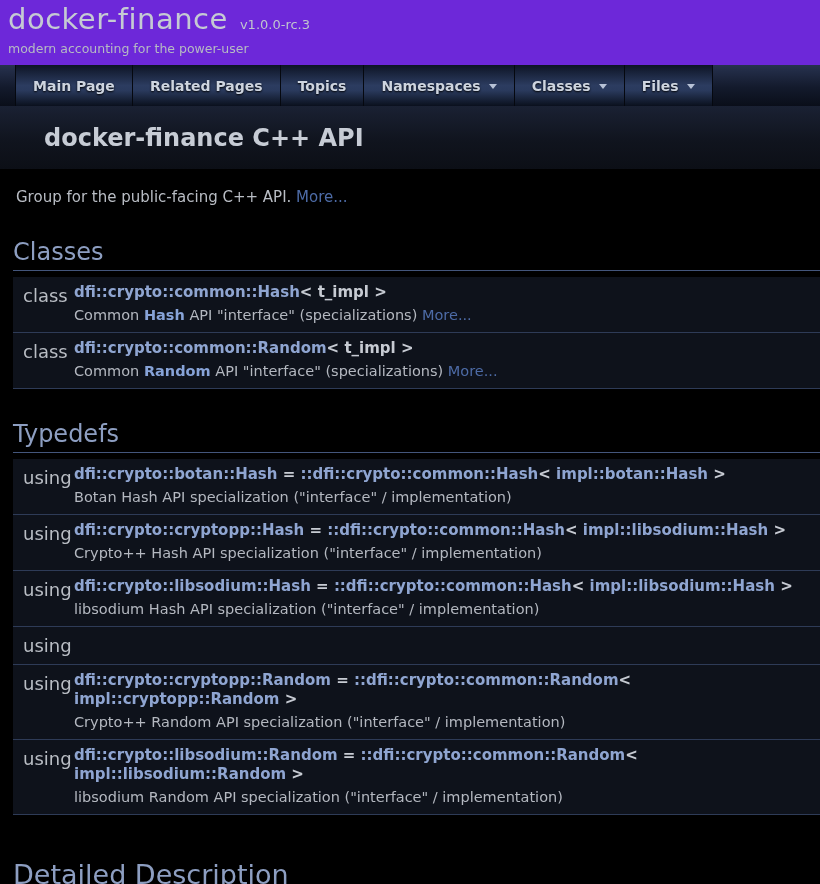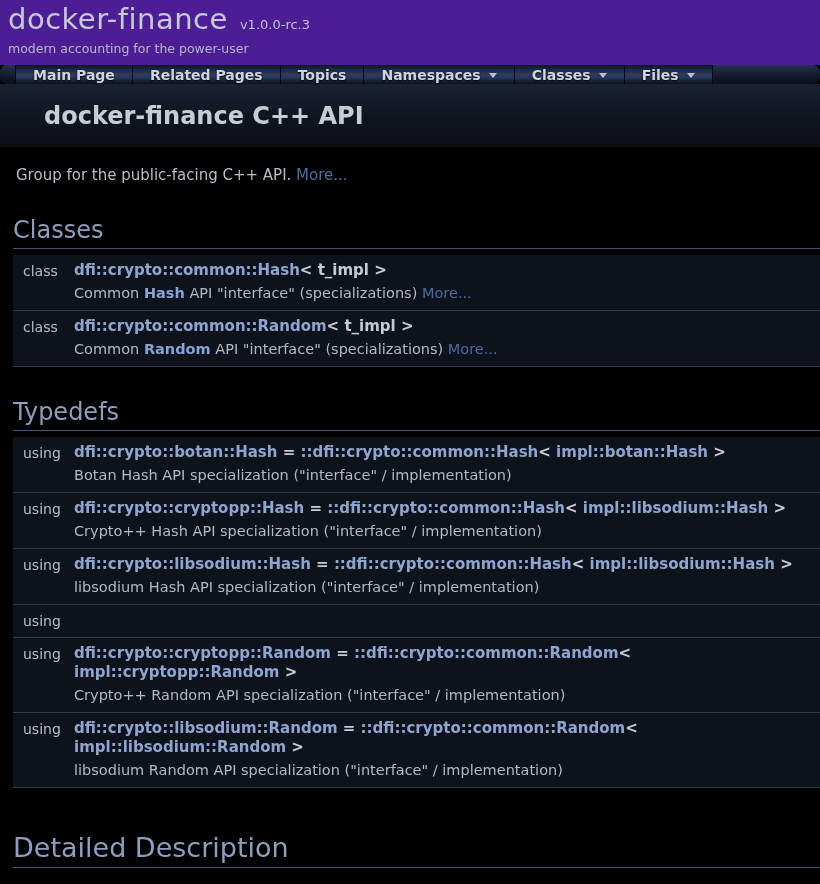--- a/index.html
+++ b/index.html
@@ -1,27 +1,27 @@
 <!DOCTYPE html>
 <html><head>
 <meta charset="utf-8">
 <style>
   * { margin:0; padding:0; box-sizing:border-box; }
   html,body { width:820px; height:884px; overflow:hidden; background:#000; }
   body { font-family:"DejaVu Sans","Liberation Sans",sans-serif; color:#b9bdc4; }
 
   
-  .titlearea { background:#4c1d95; padding:2px 0 9px 8px; }
+  .titlearea { background:#6d28d9; padding:2px 0 9px 8px; }
   .projectname { font-size:29px; color:#c5cad3; letter-spacing:0.5px; }
   .projectnumber { font-size:13px; color:#c0c5ce; margin-left:7px; }
   .projectbrief { font-size:12.5px; color:#b6bbc3; margin-top:5px; }
 
   
-  .tabs { display:flex; height:19px;
-          background:linear-gradient(to bottom,#27324f 0%,#131a2c 55%,#0a0e19 100%);border-radius:7px; }
+  .tabs { display:flex; height:41px;
+          background:linear-gradient(to bottom,#27324f 0%,#131a2c 55%,#0a0e19 100%); }
   .tab { display:flex; align-items:center; padding:0 17px; cursor:pointer;
          font-size:14px; font-weight:bold; color:#ced5e0;
          background:linear-gradient(to bottom,#0d1425 0%,#2c3c60 50%,#2a3a5d 62%,#0a101d 100%);
          border-right:1px solid #05080f; text-shadow:0 1px 2px rgba(0,0,0,.95); }
   .tab:first-child { border-left:1px solid #05080f; margin-left:15px; }
   .arrow { display:inline-block; width:0; height:0; margin-left:8px; margin-top:2px;
            border-left:4px solid transparent; border-right:4px solid transparent;
            border-top:5px solid #b7c2d6; }
 
   
@@ -38,21 +38,21 @@
   a.el { color:#8fa5d1; }
   a.elb { color:#87a3d8; font-weight:bold; }
 
   .groupheader { font-weight:400; font-size:24px; color:#8d9ec1;
                  border-bottom:1px solid #44567c; padding-bottom:4px; margin-top:31px; }
   .detailhead { font-size:27px; margin-top:44px; }
 
   .memberdecls { margin-top:6px; background:#0e121b; }
   .mrow { display:flex; padding:6px 0 8px; border-bottom:1px solid #2e3b57; }
   .mleft { width:61px; flex-shrink:0; padding-left:10px; padding-top:2px;
-           font-size:14px; color:#b9bdc4; }
+           font-size:18px; color:#b9bdc4; }
   .mright { flex:1; min-width:0; }
   .mname { font-size:15px; font-weight:bold; color:#c7cbd3; line-height:19px; }
   .mdesc { margin-top:4px; font-size:14.5px; color:#b4b8c0; line-height:18px; }
   .pre { white-space:pre-wrap; }
 </style>
 </head>
 <body>
 
 <div class="titlearea">
   <div>

